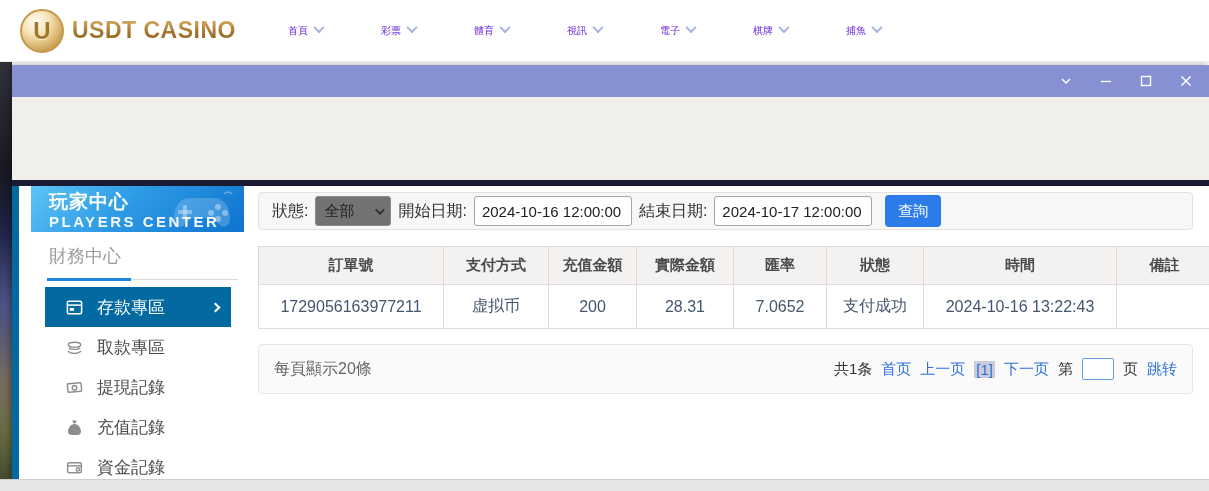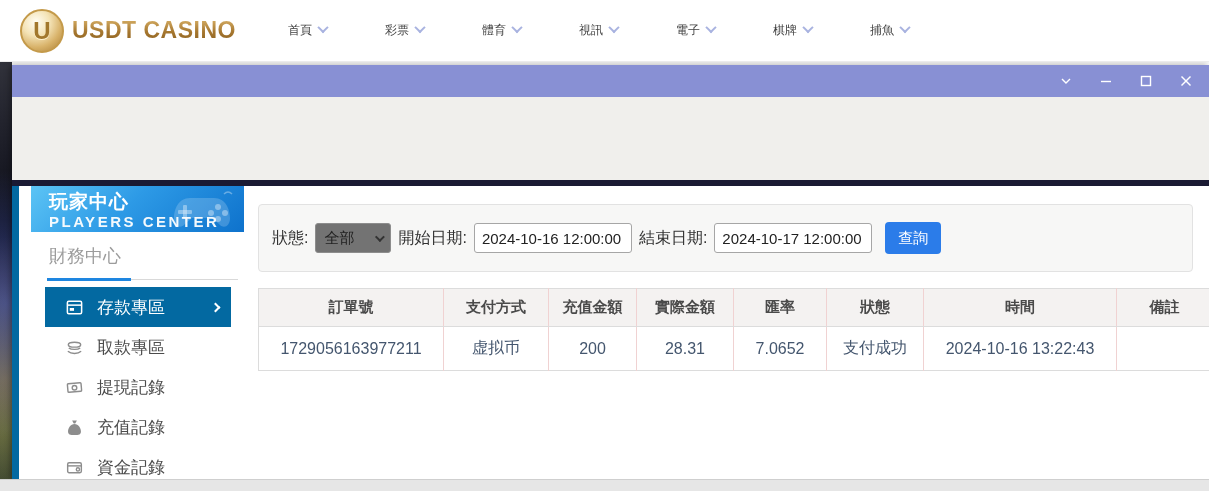--- a/index.html
+++ b/index.html
@@ -13,21 +13,21 @@
   .logo { display:flex; align-items:center; gap:8px; margin-left:20px; cursor:pointer; }
   .logo-badge { width:44px; height:44px; border-radius:50%;
     background:radial-gradient(circle at 35% 28%, #fffdf4 0%, #f4e3b6 35%, #d8b269 65%, #a87b33 100%);
     border:2px solid #c49a4a; display:flex; align-items:center; justify-content:center; }
   .logo-badge span { font-size:24px; font-weight:bold; color:#a2772c; text-shadow:0 1px 0 #fff3d0; }
   .logo-text { font-size:23px; font-weight:bold; letter-spacing:.5px;
     background:linear-gradient(180deg,#d3ab62 10%, #a6772f 55%, #8a5f1f 100%);
     -webkit-background-clip:text; background-clip:text; color:transparent; }
   .nav { display:flex; align-items:center; gap:58px; margin-left:52px; }
   .nav-item { display:flex; align-items:center; gap:7px; cursor:pointer; white-space:nowrap; }
-  .nav-item .lbl { font-size:12px; color:#404040; }
+  .nav-item .lbl { font-size:10px; color:#6d28d9; }
   .chev-down { width:8px; height:8px; border-right:2px solid #a9b3e0; border-bottom:2px solid #a9b3e0;
     transform:rotate(45deg) translate(-1px,-1px); margin-top:-4px; }
 
   
   .sliver { position:absolute; left:0; top:62px; width:12px; height:417px;
     background:
       radial-gradient(circle at 60% 58%, rgba(90,110,220,.55), transparent 55%),
       radial-gradient(circle at 40% 76%, rgba(200,150,60,.5), transparent 45%),
       radial-gradient(circle at 60% 88%, rgba(120,200,120,.4), transparent 40%),
       linear-gradient(180deg,#31323b 0%, #23242e 14%, #0d0e18 38%, #0a0a14 60%, #191325 80%, #120e18 100%); }
@@ -64,21 +64,21 @@
   .arrow-right { margin-left:auto; width:7px; height:7px; border-right:2px solid #fff; border-bottom:2px solid #fff;
     transform:rotate(-45deg); }
 
   
   .main { flex:1 1 auto; background:#fff; padding:6px 16px 0 14px; overflow:hidden; }
   .tabs { display:flex; gap:10px; margin-top:2px; }
   .tab-pill { height:32px; line-height:29px; padding:0 15px; border:1.5px solid #3c3c3c; border-radius:16px;
     font-size:16px; color:#3c3c3c; background:#fff; cursor:pointer; white-space:nowrap; }
   .tab-pill.active { color:#e2261a; }
 
-  .filter-panel { margin-top:12px; height:68px; background:#f7f7f6; border:1px solid #e2e2e2; border-radius:4px;
+  .filter-panel { height:38px; background:#f7f7f6; border:1px solid #e2e2e2; border-radius:4px;
     display:flex; align-items:center; padding:0 13px; gap:7px; }
   .flabel { font-size:16px; color:#333; white-space:nowrap; }
   .select-box { width:76px; height:30px; background:#737373; border:1px solid #8d8d8d; border-radius:3px;
     display:flex; align-items:center; justify-content:space-between; padding:0 8px; font-size:15px; color:#222; cursor:pointer; }
   .select-box .sel-chev { width:7px; height:7px; border-right:2px solid #333; border-bottom:2px solid #333;
     transform:rotate(45deg) translateY(-2px); }
   .date-input { width:158px; height:30px; border:1px solid #a6a6a6; border-radius:3px; background:#fff;
     font-size:15px; color:#222; padding:0 7px; font-family:"Liberation Sans","DejaVu Sans",sans-serif; }
   .btn-query { margin-left:6px; height:32px; padding:0 13px; background:#2b7ce9; color:#fff; border:none;
     border-radius:4px; font-size:15px; cursor:pointer; font-family:inherit; }
@@ -302,18 +302,32 @@
               <td>200</td>
               <td>28.31</td>
               <td>7.0652</td>
               <td>支付成功</td>
               <td>2024-10-16 13:22:43</td>
               <td></td>
             </tr>
           </tbody>
         </table>
 
+        <div class="footer-panel">
+          <span class="pagesize">每頁顯示20條</span>
+          <div class="pager">
+            <span>共1条</span>
+            <a>首页</a>
+            <a>上一页</a>
+            <span class="current">[1]</span>
+            <a>下一页</a>
+            <span>第</span>
+            <input class="jump-input" type="text" value="" style="">
+            <span>页</span>
+            <a>跳转</a>
+          </div>
+        </div>
       </div>
     </div>
   </div>
 
   <div class="bottom-strip"></div>
 </div>
 
 </body></html>

